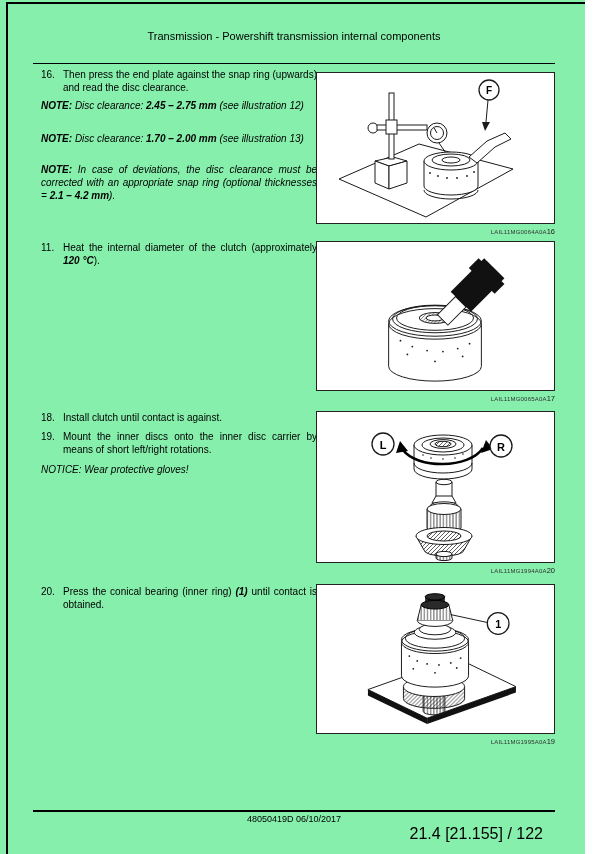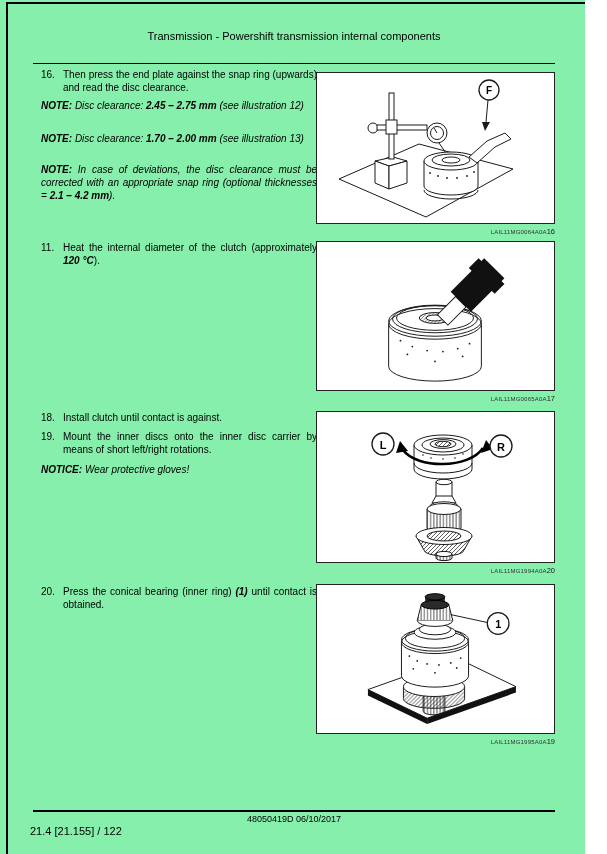--- a/index.html
+++ b/index.html
@@ -20,38 +20,38 @@
   .col {
     position:absolute; left:41px; width:276px;
     font-size:10px; line-height:13.2px; text-align:justify;
   }
   .step { padding-left:22px; }
   .step .num { position:absolute; left:0; }
   .note { font-style:italic; }
   .note .lbl, .note .val { font-weight:bold; }
   .bold { font-weight:bold;font-style:italic; }
   .notice { font-style:italic; }
-  .notice .lbl { font-weight:bold; }
+  .notice .lbl { font-weight:normal; }
 
   .fig {
     position:absolute; left:316px; width:239px;
     border:1px solid #222; background:#fff;
   }
   .fig svg { display:block; width:237px; height:100%; }
   .fig-caption {
     position:absolute; left:316px; width:239px;
     display:flex; justify-content:flex-end; align-items:baseline; 
     color:#333;
   }
   .fig-caption .code { font-size:6px; letter-spacing:0.2px; }
   .fig-caption .fignum { font-size:7.5px; color:#222; }
 
   .footer-rule { position:absolute; top:810px; left:33px; width:522px; height:2px; background:#000; }
   .footer-line1 { position:absolute; top:814px; left:33px; width:522px; text-align:center; font-size:9px; }
-  .footer-line2 { position:absolute; top:825px; left:30px; width:522px; text-align:left; font-size:11px; }
+  .footer-line2 { position:absolute; top:825px; left:21px; width:522px; text-align:right; font-size:16px; }
 
   svg text { font-family:"Liberation Sans", sans-serif; }
 </style>
 </head>
 <body>
 
 <div class="page">
   <div class="scan-top"></div>
   <div class="scan-left"></div>
 

